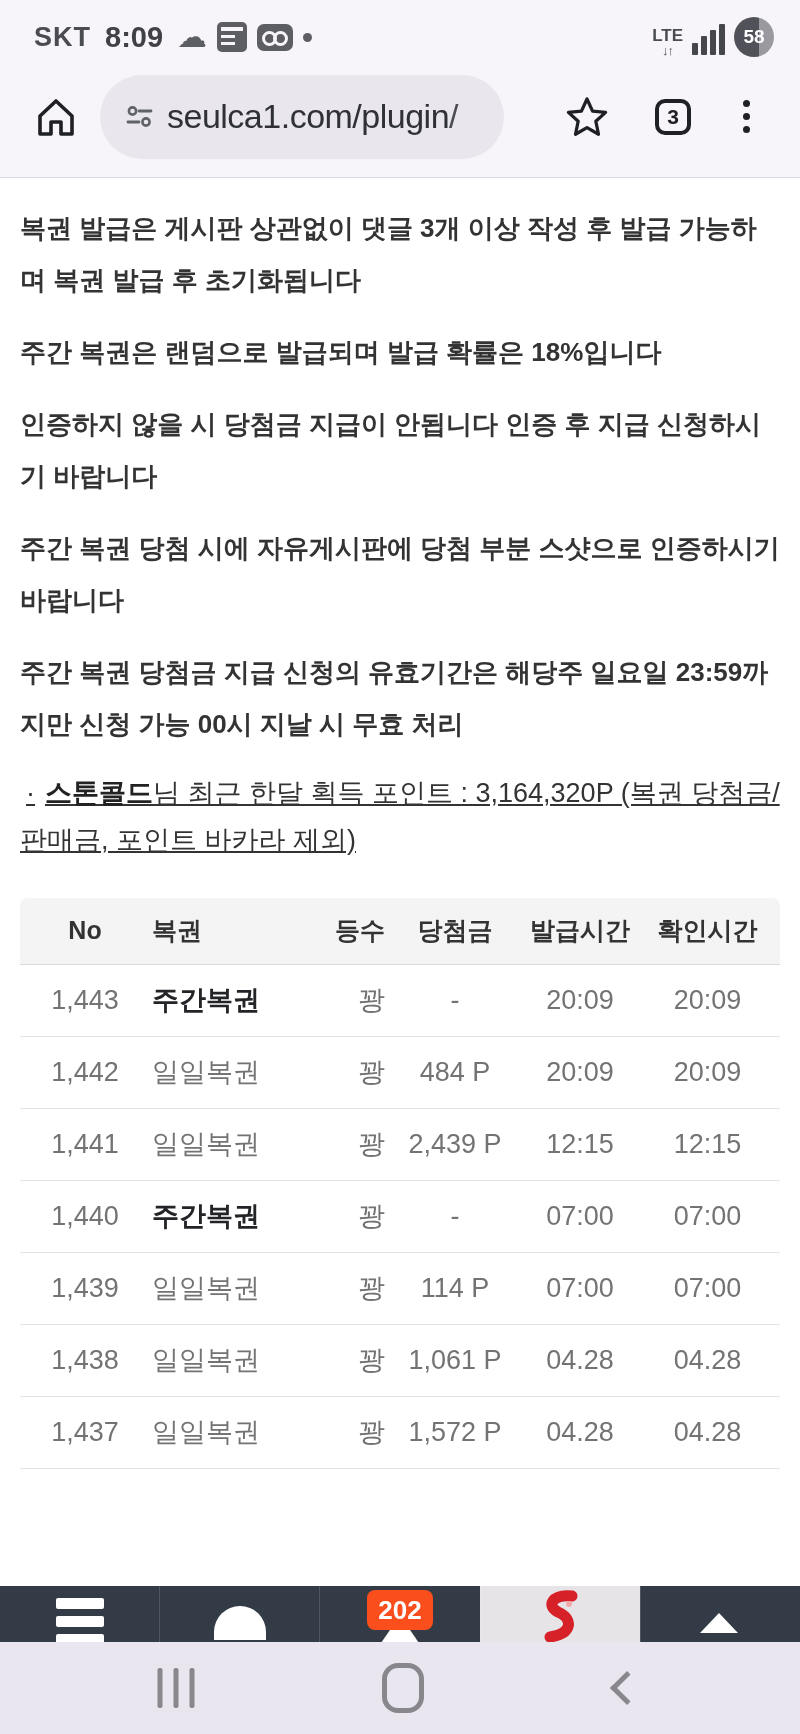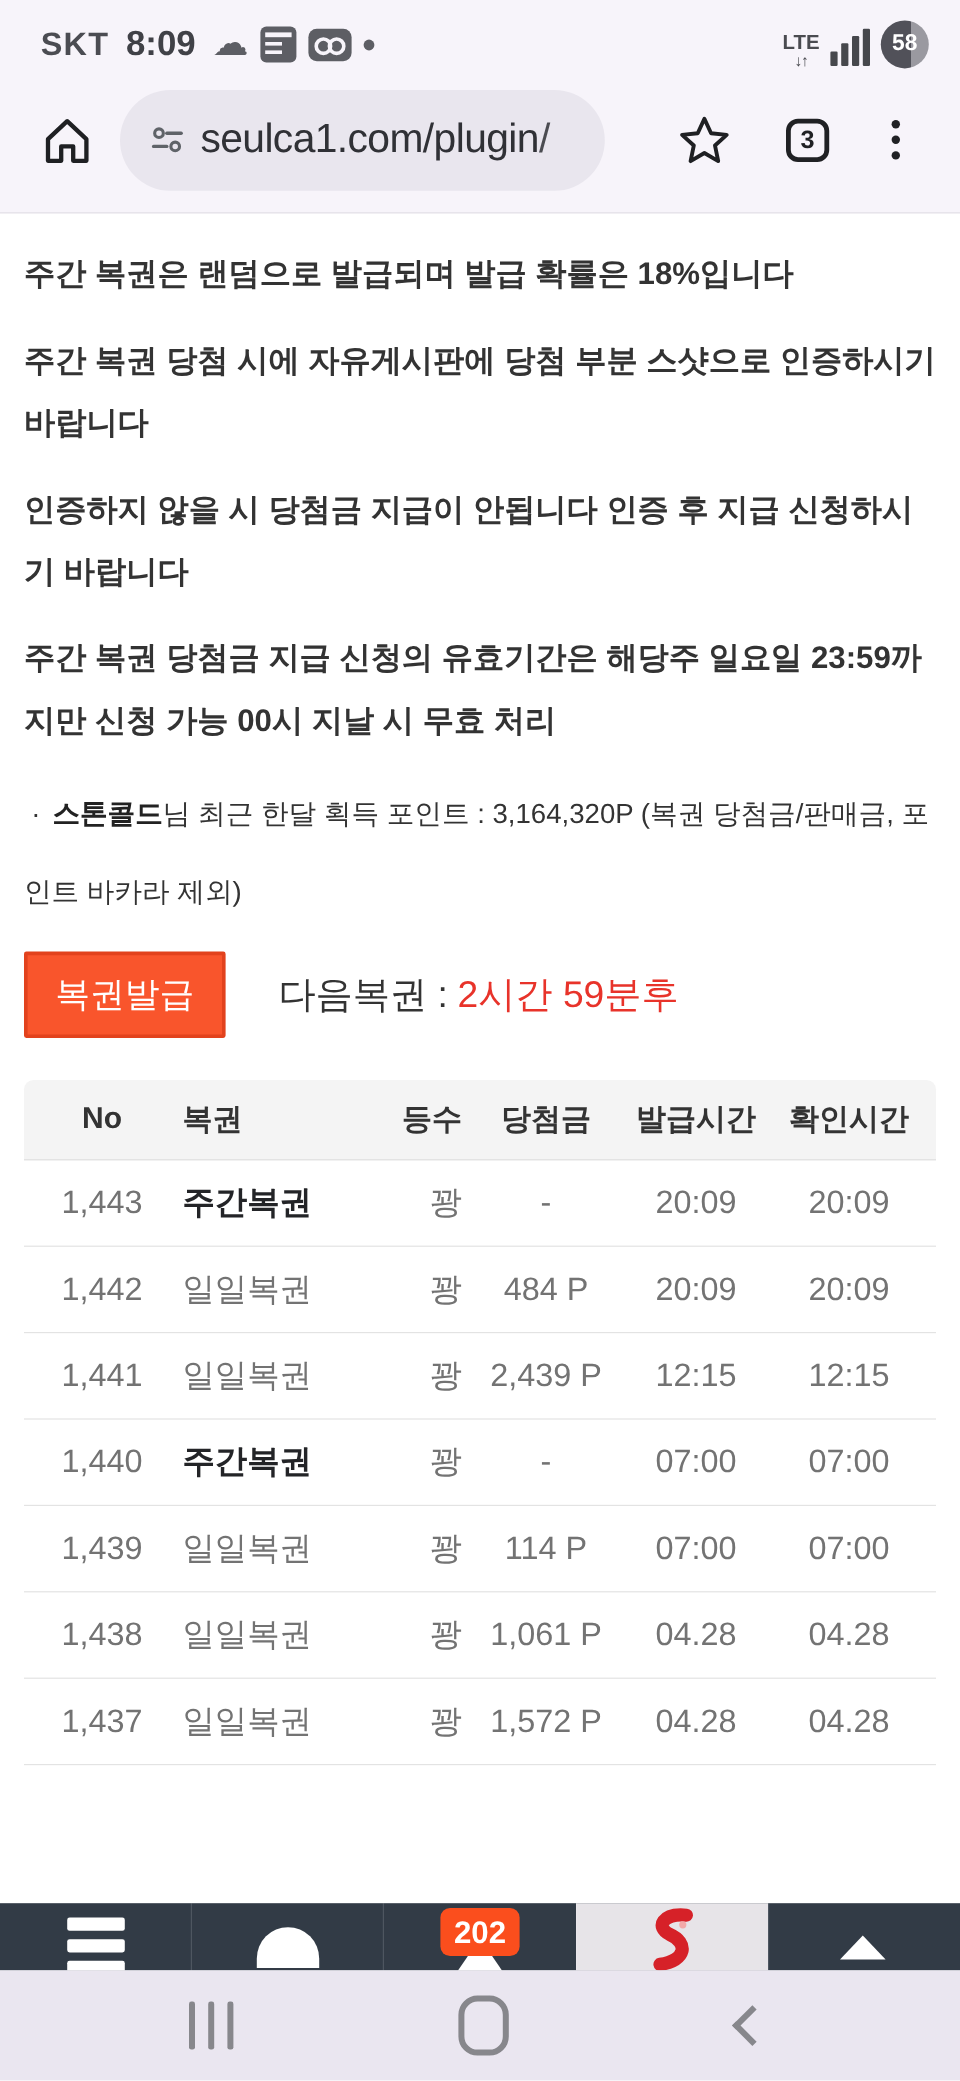--- a/index.html
+++ b/index.html
@@ -38,21 +38,21 @@
   .act { margin-left:auto; display:flex; align-items:center; gap:0; }
   .star-btn { width:86px; display:flex; justify-content:center; }
   .tab-btn { width:86px; display:flex; justify-content:center; }
   .tab-box { width:36px; height:36px; border:4px solid #202124; border-radius:10px; display:flex; align-items:center; justify-content:center; font-size:21px; font-weight:700; color:#202124; }
   .kebab { width:60px; display:flex; flex-direction:column; align-items:center; gap:6px; }
   .kebab i { width:7px; height:7px; background:#202124; border-radius:50%; }
 
   
   .page { flex:1; overflow:hidden; background:#fff; padding:24px 20px 0; }
   .page p.notice { font-size:26px; font-weight:700; color:#333; line-height:52px; margin-bottom:20px; word-break:break-all; }
-  .points-line { font-size:23px; color:#333; line-height:65px; margin-top:14px; word-break:break-all; }
+  .points-line { font-size:27px; color:#333; line-height:47px; margin-top:14px; word-break:break-all;text-decoration:underline; }
   .points-line .bullet { margin:0 10px 0 6px; }
   .points-line b { font-weight:700; color:#222; }
 
   .issue-row { display:flex; align-items:center; margin-top:16px; height:74px; }
   .issue-btn { width:168px; height:72px; background:#f9552c; border:3px solid #e2421d; color:#fff; font-size:29px; display:flex; align-items:center; justify-content:center; border-radius:2px; }
   .next-txt { margin-left:44px; font-size:31px; color:#333; }
   .next-txt .count { color:#e8332a; margin-left:8px; }
 
   
   table.lotto { width:100%; border-collapse:collapse; table-layout:fixed; margin-top:34px; }
@@ -153,35 +153,30 @@
         <span class="kebab">
             <i></i>
             <i></i>
             <i></i>
           </span>
       </span>
     </div>
   </div>
 
   <div class="page">
+    <p class="notice">복권 발급은 게시판 상관없이 댓글 3개 이상 작성 후 발급 가능하며 복권 발급 후 초기화됩니다</p>
     <p class="notice">주간 복권은 랜덤으로 발급되며 발급 확률은 18%입니다</p>
+    <p class="notice">인증하지 않을 시 당첨금 지급이 안됩니다 인증 후 지급 신청하시기 바랍니다</p>
     <p class="notice">주간 복권 당첨 시에 자유게시판에 당첨 부분 스샷으로 인증하시기 바랍니다</p>
-    <p class="notice">인증하지 않을 시 당첨금 지급이 안됩니다 인증 후 지급 신청하시기 바랍니다</p>
     <p class="notice">주간 복권 당첨금 지급 신청의 유효기간은 해당주 일요일 23:59까지만 신청 가능 00시 지날 시 무효 처리</p>
 
     <p class="points-line">
       <span class="bullet">·</span><b>스톤콜드</b><span>님 최근 한달 획득 포인트 : 3,164,320P (복권 당첨금/판매금, 포인트 바카라 제외)</span>
     </p>
 
-    <div class="issue-row">
-      <button class="issue-btn">복권발급</button>
-      <span class="next-txt">
-        <span>다음복권 :</span><span class="count">2시간 59분후</span>
-      </span>
-    </div>
 
     <table class="lotto">
       <thead>
         <tr>
           <th class="col-no">No</th>
           <th class="col-type">복권</th>
           <th class="col-rank">등수</th>
           <th class="col-prize">당첨금</th>
           <th class="col-issued">발급시간</th>
           <th class="col-checked">확인시간</th>

